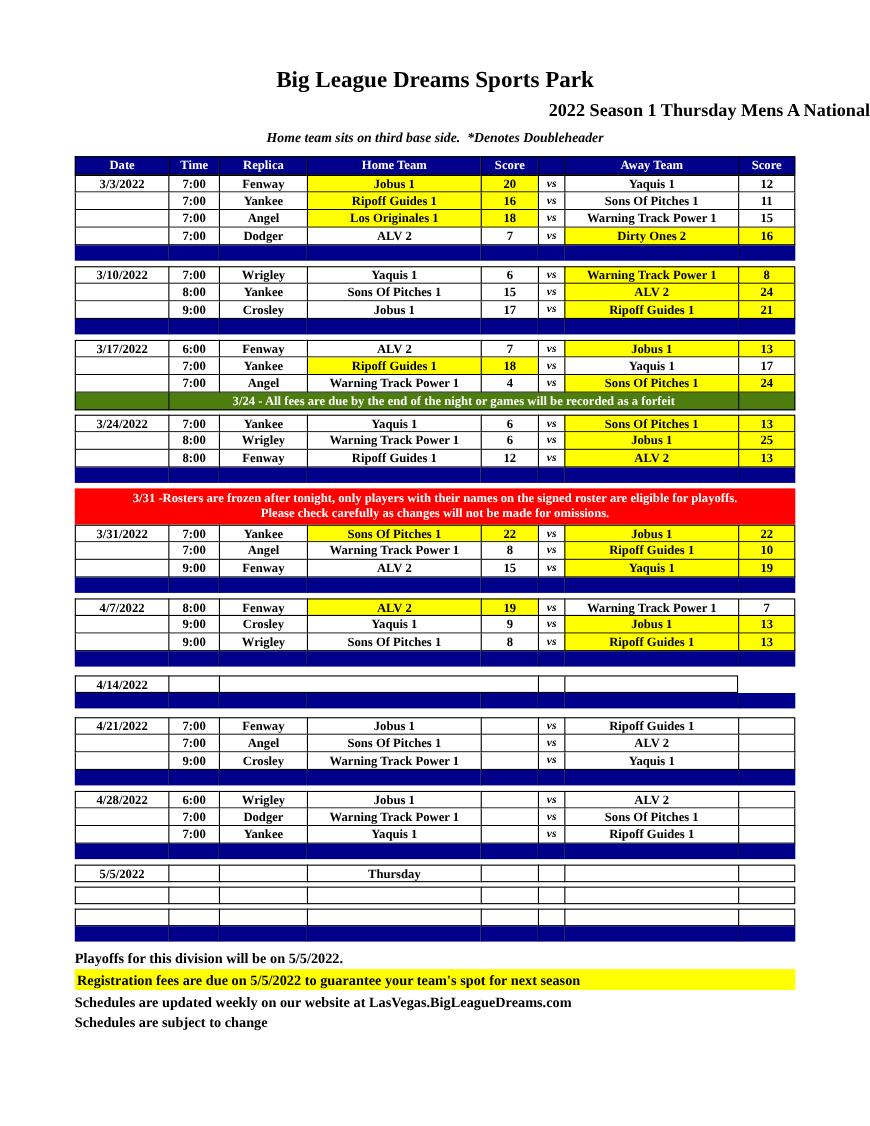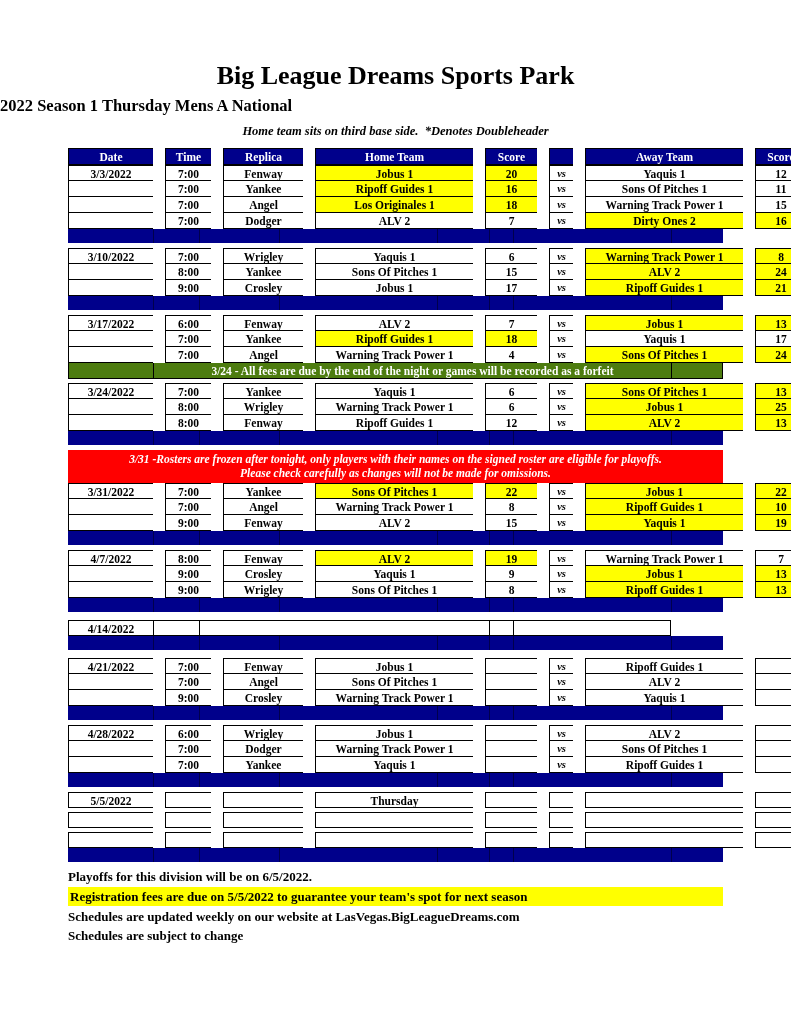--- a/index.html
+++ b/index.html
@@ -2,31 +2,30 @@
 <html><head>
 <meta charset="utf-8">
 <style>
   * { margin:0; padding:0; box-sizing:border-box; }
   html,body { width:791px; height:1024px; background:#ffffff; overflow:hidden; }
   body {
     font-family:"Liberation Serif","DejaVu Serif",serif;
     font-weight:bold; color:#000;
   }
   .page { padding-top:60px; }
-  .title { text-align:center; font-size:26px; line-height:1.2; }
-  .subtitle { text-align:left; font-size:16.5px; margin-top:5px; }
+  .title { text-align:center; font-size:21px; line-height:1.2; }
+  .subtitle { text-align:right; font-size:16.5px; margin-top:5px; }
   .fieldnote { text-align:center; font-size:12.5px; font-style:italic; margin-top:8px; white-space:pre-wrap; }
 
   .sched { width:655px; margin:9px 0 0 68px; }
 
   .row {
     display:grid;
     grid-template-columns:85px 46px 80px 158px 52px 24px 158px 52px;
     width:537px;
-    gap:12px;
   }
   .row-note  { display:grid; grid-template-columns:85px 518px 52px; width:655px; }
   .row-event { display:grid; grid-template-columns:85px 46px 290px 24px 158px 52px; width:791px; }
 
   .cell {
     height:16px; line-height:14px; font-size:11.5px; text-align:center;
     overflow:hidden; white-space:nowrap;
     border-left:1.5px solid #000; border-bottom:1.8px solid #000;
     background:#fff; padding-top:1px;
   }
@@ -39,21 +38,21 @@
 
   .sep { display:grid; grid-template-columns:85px 46px 80px 158px 52px 24px 158px 52px; width:655px; height:14px; }
   .sep .scell { background:#00008B; border-left:1px solid rgba(0,0,0,0.45); height:14px; }
   .sep .scell:first-child { border-left:none; }
 
   .notebar .cell { background:#4d7c0f; color:#ffffff; border-color:#000; }
   .eventrow .cell { background:#fff; }
 
   .banner {
     width:655px; background:#FF0000; color:#ffffff; text-align:center;
-    font-size:11.5px; padding:2px 0 3px 0;font-style:italic;
+    font-size:11.5px; padding:2px 0 3px 0;
   }
   .banner div { line-height:14px; }
 
   .spacer { width:655px; background:#fff; }
 
   .footer { width:655px; margin:6px 0 0 68px; font-size:13px; }
   .footer .fline { line-height:17px; margin-top:2px; }
   .footer .hl-line { background:#FFFF00; color:#000000; width:655px; padding:1px 0 1px 2px; }
 </style>
 </head>
@@ -470,18 +469,18 @@
           <div class="scell"></div>
     <div class="scell"></div>
           <div class="scell"></div>
     <div class="scell"></div>
           <div class="scell"></div>
   </div>
       </div>
   </div>
 
   <div class="footer">
-    <div class="fline">Playoffs for this division will be on 6/5/2022.</div>
+    <div class="fline">Playoffs for this division will be on 5/5/2022.</div>
     <div class="fline hl-line">Registration fees are due on 5/5/2022 to guarantee your team's spot for next season</div>
     <div class="fline">Schedules are updated weekly on our website at LasVegas.BigLeagueDreams.com</div>
     <div class="fline">Schedules are subject to change</div>
   </div>
 </div>
 
 </body></html>

